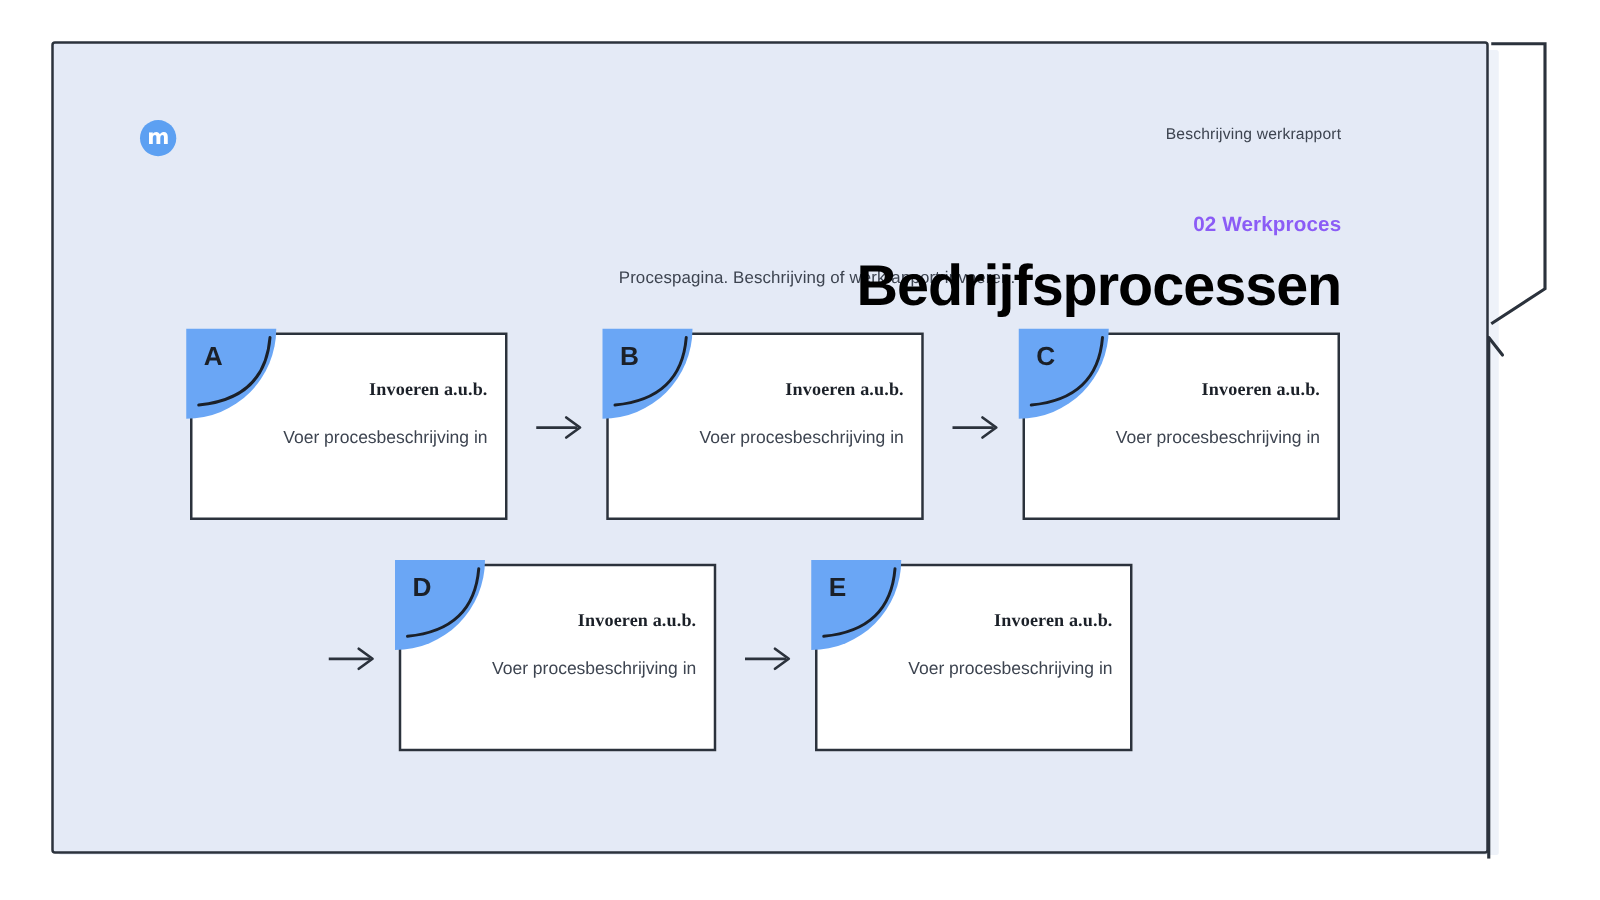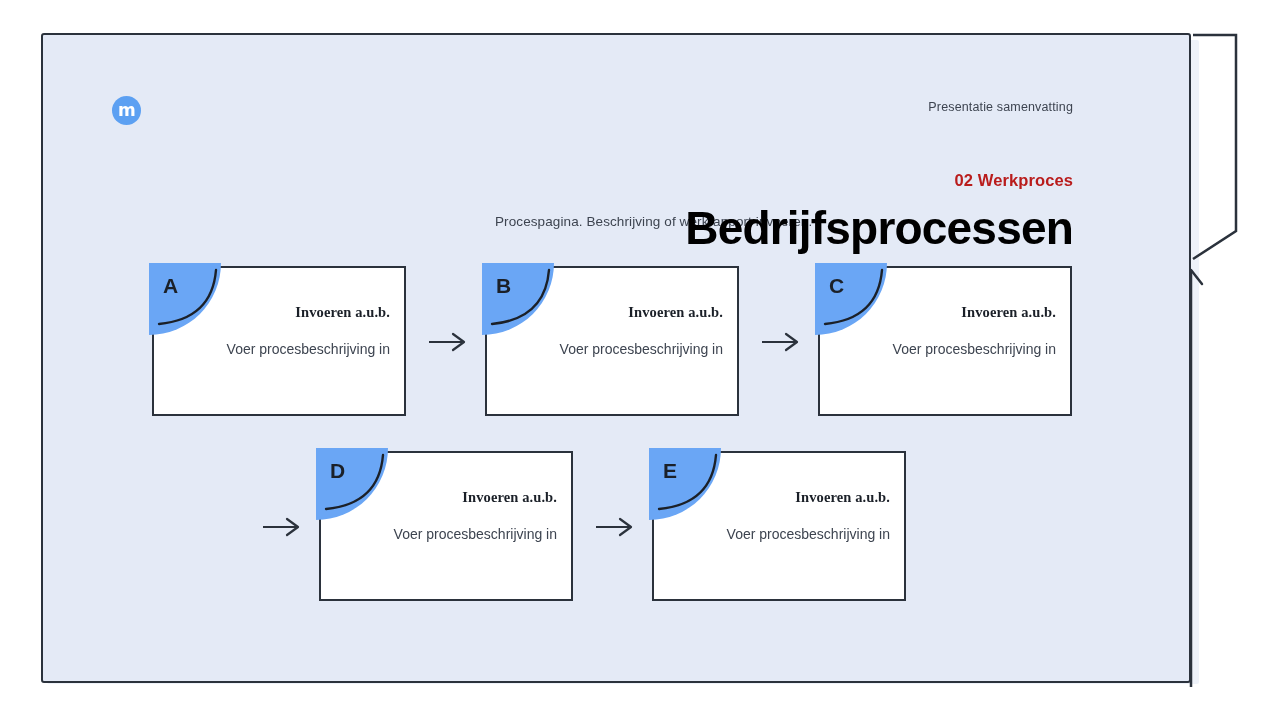--- a/index.html
+++ b/index.html
@@ -49,21 +49,21 @@
   }
 
   
   .kicker {
     position: absolute; right: 116px; top: 65px;
     font-size: 12.5px; color: #3d4450; letter-spacing: 0.15px;
     text-align: right; white-space: nowrap;
   }
   .section-label {
     position: absolute; right: 116px; top: 136px;
-    font-size: 16.5px; font-weight: 700; color: #b91c1c;
+    font-size: 16.5px; font-weight: 700; color: #8b5cf6;
     text-align: right; white-space: nowrap; letter-spacing: 0.1px;
   }
   .subtitle {
     position: absolute; left: 452px; top: 179px;
     font-size: 13.5px; color: #3d4450; white-space: nowrap;
     letter-spacing: 0.1px;
   }
   .main-title {
     position: absolute; right: 116px; top: 168px;
     font-size: 46px; font-weight: 700; color: #000000;
@@ -134,21 +134,21 @@
       <polyline points="12,22 23,8 34,22" fill="none" stroke="#2b323c" stroke-width="2.5" stroke-linecap="round" stroke-linejoin="round"></polyline>
     </svg>
   </div>
 
   <div class="frame">
 
     <div class="logo">
       <span>m</span>
     </div>
 
-    <div class="kicker">Presentatie samenvatting</div>
+    <div class="kicker">Beschrijving werkrapport</div>
     <div class="section-label">02 Werkproces</div>
     <div class="subtitle">Procespagina. Beschrijving of werkrapport invoeren.</div>
     <div class="main-title">Bedrijfsprocessen</div>
 
     <div class="card" style="left:109px; top:231px;">
       <div class="card-inner">
         <div class="badge">
           <div class="quarter"></div>
           <svg class="arc" viewBox="0 0 72 72">
             <path d="M67 7 Q63 56 10 61" fill="none" stroke="#1b2028" stroke-width="2.4" stroke-linecap="round"></path>

